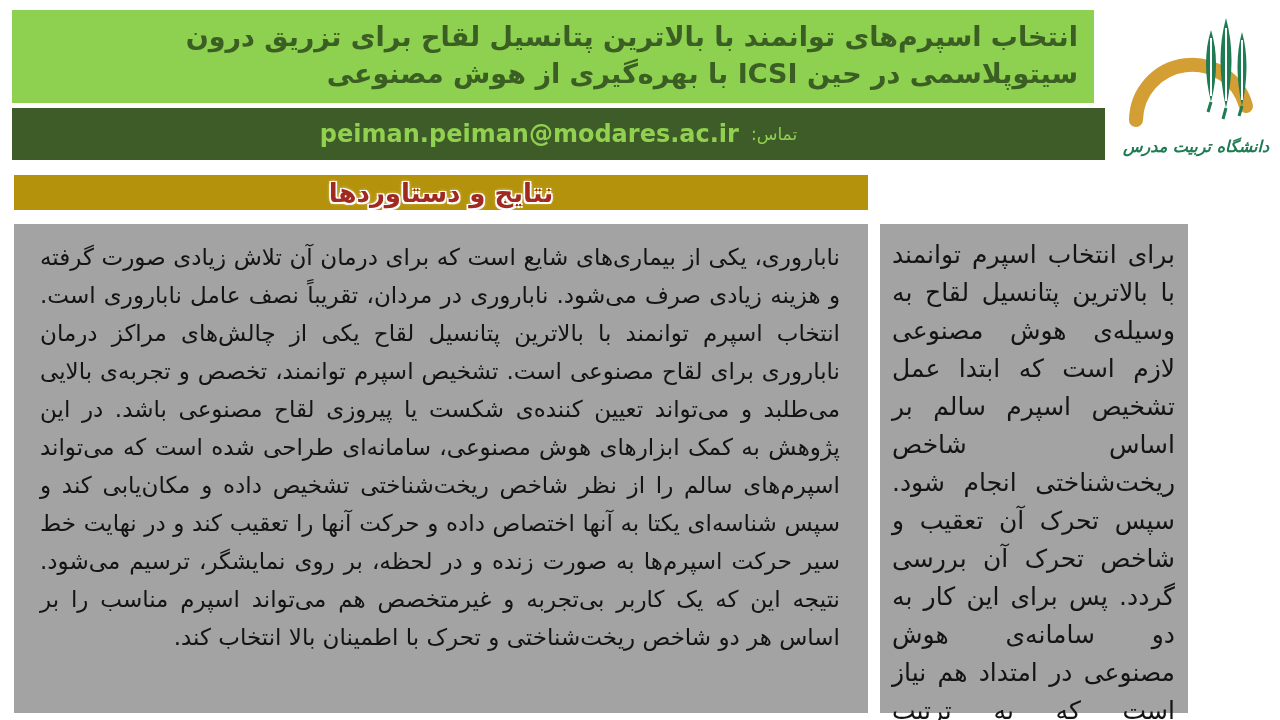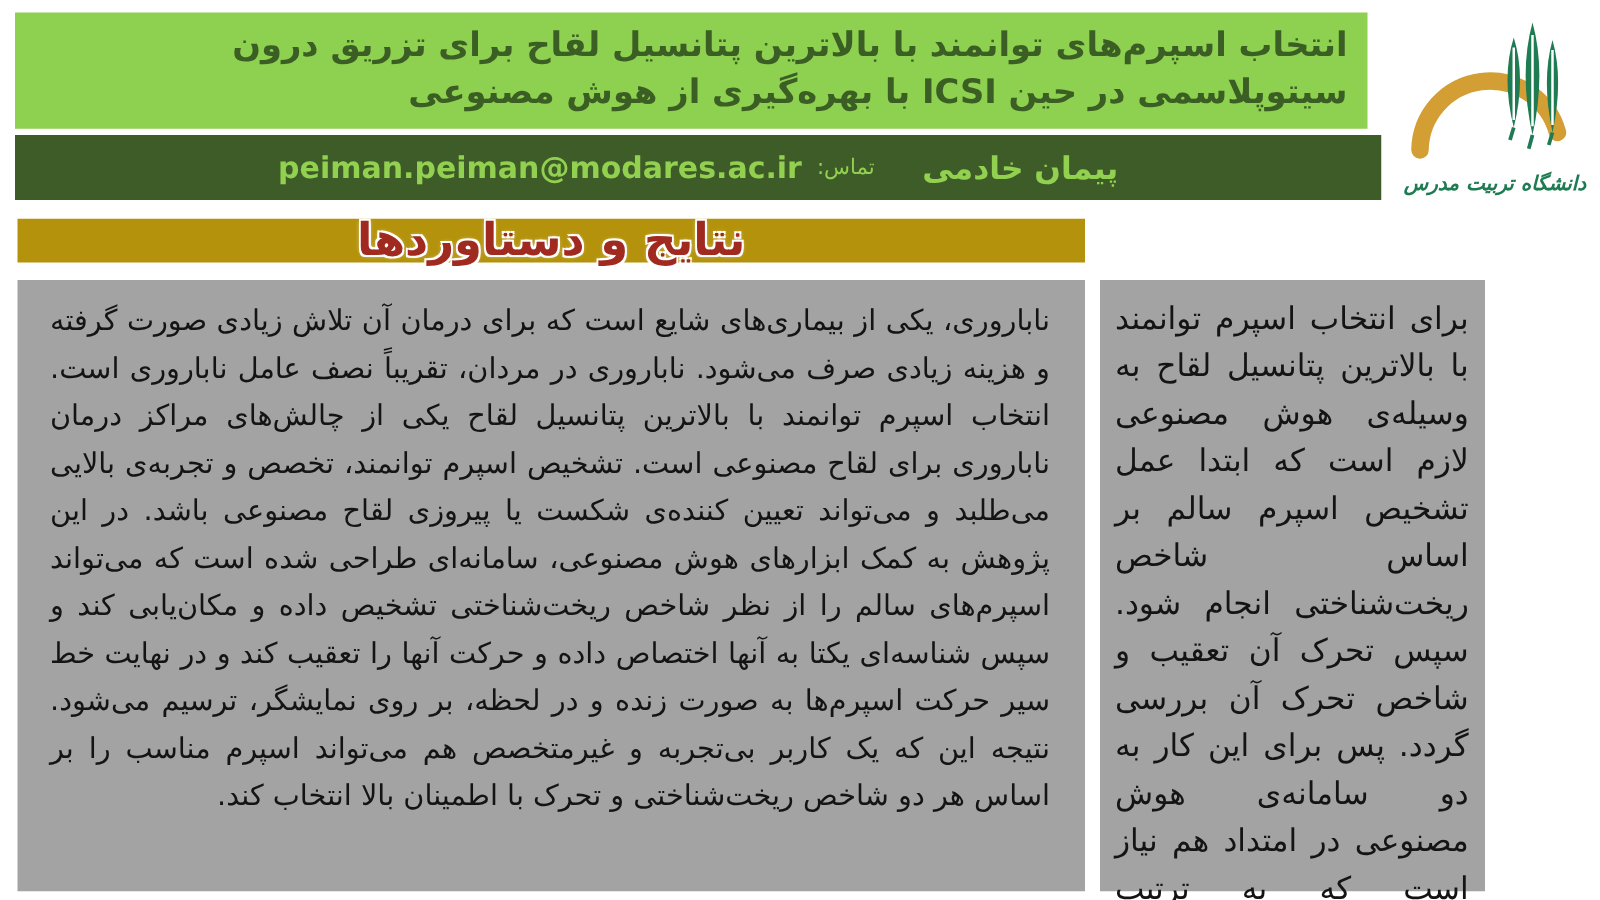--- a/index.html
+++ b/index.html
@@ -69,21 +69,21 @@
   
   .col-header {
     position: absolute;
     top: 175px; height: 35px;
     background: #B4920B;
     display: flex;
     align-items: center;
     justify-content: center;
   }
   .col-header span {
-    font-size: 36px;
+    font-size: 26px;
     font-weight: bold;
     color: #A02A20;
     direction: rtl;
     text-shadow:
       -1.5px -1.5px 0 #ffffff,
        1.5px -1.5px 0 #ffffff,
       -1.5px  1.5px 0 #ffffff,
        1.5px  1.5px 0 #ffffff,
        0 0 4px #ffffff;
   }
@@ -117,21 +117,20 @@
 </head>
 <body>
 
 <div class="slide">
 
   <div class="title-bar">
     <div class="title-text">انتخاب اسپرم‌های توانمند با بالاترین پتانسیل لقاح برای تزریق درون سیتوپلاسمی در حین ICSI با بهره‌گیری از هوش مصنوعی</div>
   </div>
 
   <div class="contact-bar">
-    <span class="author">پیمان خادمی</span>
     <span class="contact-label">تماس:</span>
     <span class="email">peiman.peiman@modares.ac.ir</span>
   </div>
 
   <div class="logo">
     <svg viewBox="0 0 156 160" xmlns="http://www.w3.org/2000/svg">
 
       <path d="M 18 116 A 56 56 0 0 1 128 102" fill="none" stroke="#D39E33" stroke-width="14" stroke-linecap="round"></path>
 
       <g>

